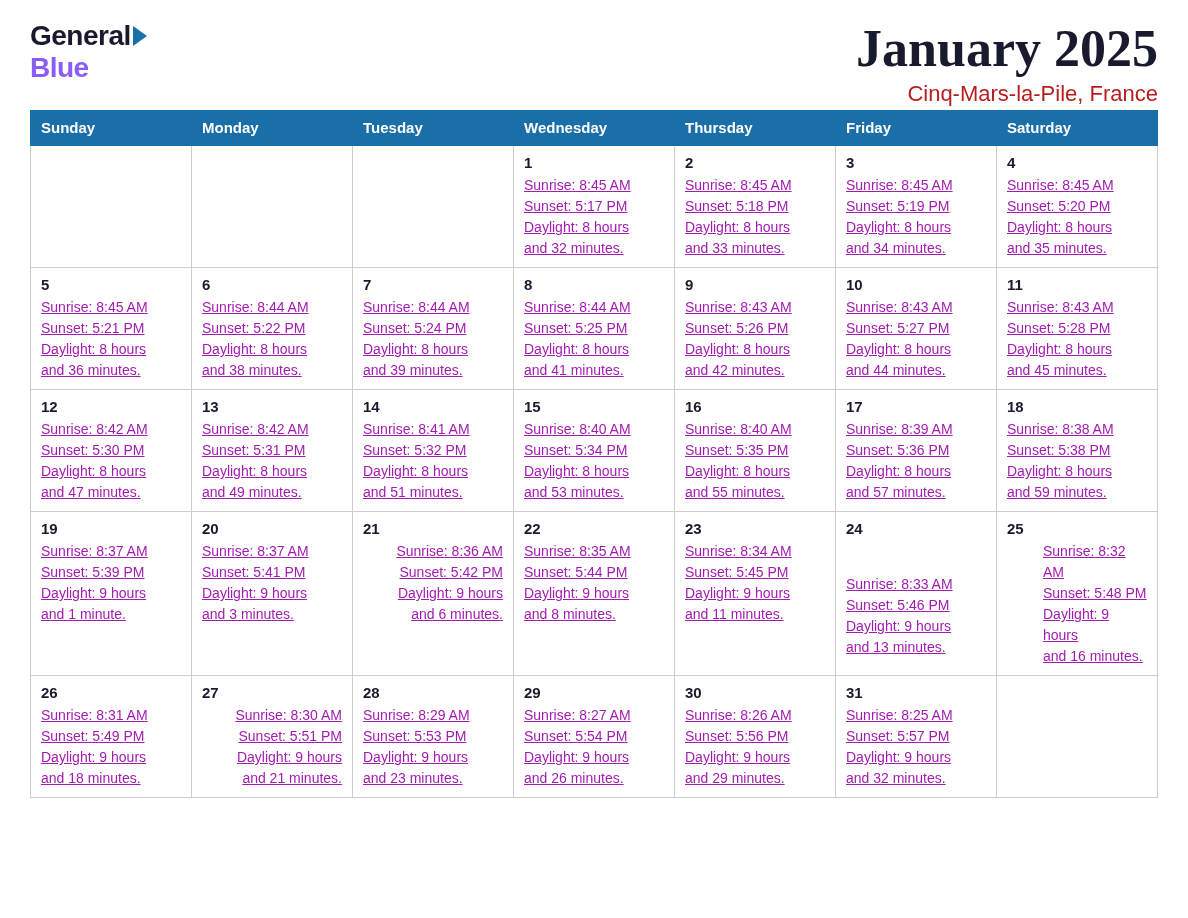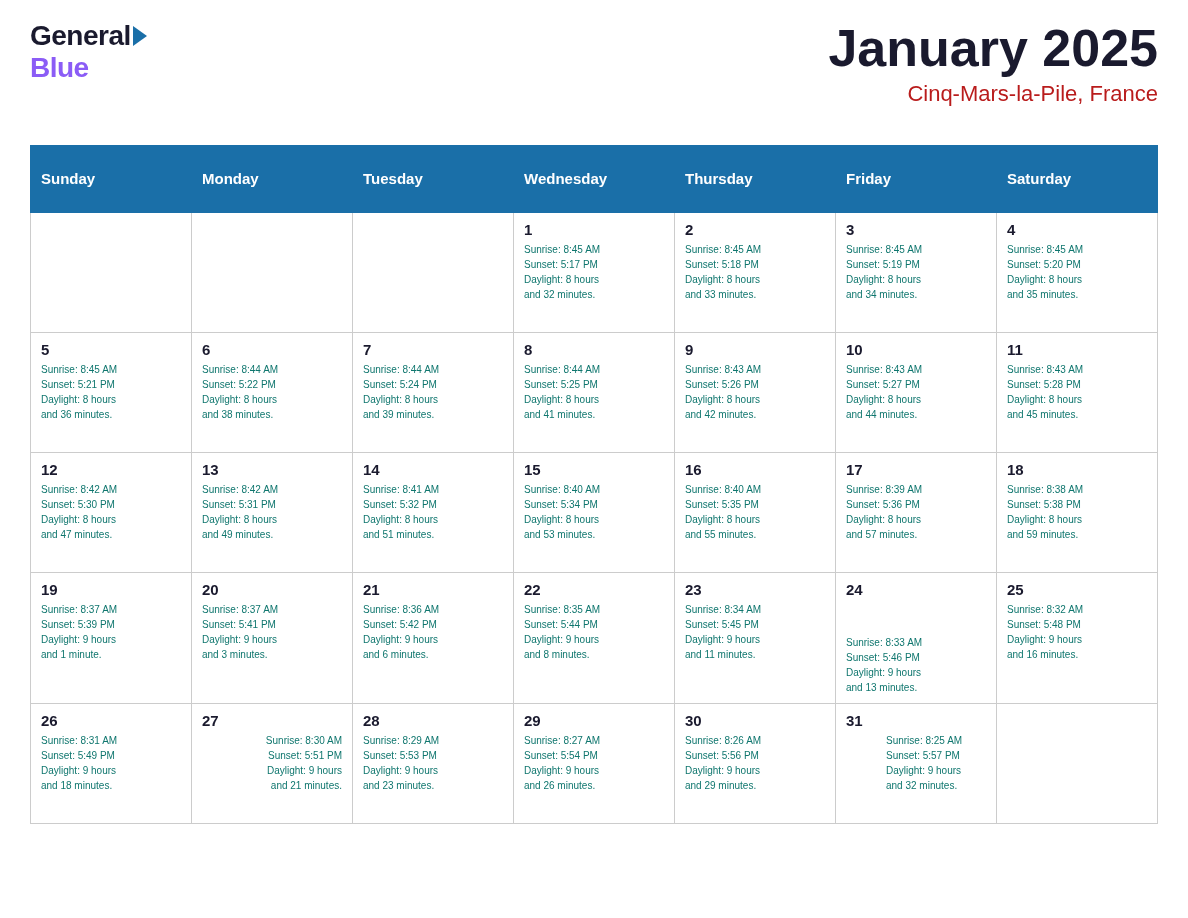--- a/index.html
+++ b/index.html
@@ -7,21 +7,21 @@
       font-family: Arial, sans-serif;
       background: #fff;
       width: 1188px;
       min-height: 918px;
       padding: 20px 30px;
     }
     .header {
       display: flex;
       justify-content: space-between;
       align-items: flex-start;
-      margin-bottom: 38px;
+      margin-bottom: 3px;
     }
     .logo {
       display: flex;
       flex-direction: column;
       align-items: flex-start;
     }
     .logo-general {
       font-size: 28px;
       font-weight: bold;
       color: #1a1a2e;
@@ -48,60 +48,62 @@
       align-items: center;
     }
     .title-area {
       text-align: right;
     }
     .title-month {
       font-size: 52px;
       font-weight: bold;
       color: #1a1a2e;
       line-height: 1.1;
+      font-family: Liberation Serif, serif;
     }
     .title-location {
       font-size: 22px;
       color: #b91c1c;
       margin-top: 4px;
     }
     .calendar {
       width: 100%;
       border-collapse: collapse;
       table-layout: fixed;
     }
     .calendar thead tr th {
       background-color: #1a6fa8;
       color: #fff;
       font-size: 15px;
       font-weight: bold;
-      padding: 24px 10px;
+      padding: 8px 10px;
       text-align: left;
       border: 1px solid #1a6fa8;
     }
     .calendar tbody tr td {
       vertical-align: top;
       padding: 8px 10px;
       border: 1px solid #ccc;
       font-size: 12.5px;
       color: #333;
       min-height: 100px;
       height: 120px;
     }
     .calendar tbody tr td .day-num {
       font-size: 15px;
       font-weight: bold;
       color: #1a1a2e;
       display: block;
       margin-bottom: 4px;
     }
     .calendar tbody tr td .day-info {
-      font-size: 10px;
-      color: #0f766e;
+      font-size: 14px;
+      color: #a21caf;
       line-height: 1.5;
+      text-decoration: underline;
     }
     .calendar tbody tr td.empty {
       background: #fff;
     }
     .calendar tbody tr:first-child td {
       border-top: 2px solid #1a6fa8;
     }
     .calendar tbody tr td:first-child {
       border-left: 1px solid #ccc;
     }
@@ -281,21 +283,21 @@
         </td>
         <td>
           <span class="day-num">20</span>
           <div class="day-info" style="white-space: pre-line;">Sunrise: 8:37 AM
 Sunset: 5:41 PM
 Daylight: 9 hours
 and 3 minutes.</div>
         </td>
         <td>
           <span class="day-num">21</span>
-          <div class="day-info" style="white-space: pre-line;">Sunrise: 8:36 AM
+          <div class="day-info" style="white-space: pre-line; text-align: right;">Sunrise: 8:36 AM
 Sunset: 5:42 PM
 Daylight: 9 hours
 and 6 minutes.</div>
         </td>
         <td>
           <span class="day-num">22</span>
           <div class="day-info" style="white-space: pre-line;">Sunrise: 8:35 AM
 Sunset: 5:44 PM
 Daylight: 9 hours
 and 8 minutes.</div>
@@ -309,21 +311,21 @@
         </td>
         <td>
           <span class="day-num">24</span>
           <div class="day-info" style="white-space: pre-line; margin-top: 37px;">Sunrise: 8:33 AM
 Sunset: 5:46 PM
 Daylight: 9 hours
 and 13 minutes.</div>
         </td>
         <td>
           <span class="day-num">25</span>
-          <div class="day-info" style="white-space: pre-line;">Sunrise: 8:32 AM
+          <div class="day-info" style="white-space: pre-line; margin-left: 36px;">Sunrise: 8:32 AM
 Sunset: 5:48 PM
 Daylight: 9 hours
 and 16 minutes.</div>
         </td>
       </tr>
       <tr>
         <td>
           <span class="day-num">26</span>
           <div class="day-info" style="white-space: pre-line;">Sunrise: 8:31 AM
 Sunset: 5:49 PM
@@ -353,21 +355,21 @@
         </td>
         <td>
           <span class="day-num">30</span>
           <div class="day-info" style="white-space: pre-line;">Sunrise: 8:26 AM
 Sunset: 5:56 PM
 Daylight: 9 hours
 and 29 minutes.</div>
         </td>
         <td>
           <span class="day-num">31</span>
-          <div class="day-info" style="white-space: pre-line; margin-left: 40px;">Sunrise: 8:25 AM
+          <div class="day-info" style="white-space: pre-line;">Sunrise: 8:25 AM
 Sunset: 5:57 PM
 Daylight: 9 hours
 and 32 minutes.</div>
         </td>
         <td class="empty"></td>
       </tr>
     </tbody>
 </table>
 
 </body></html>

